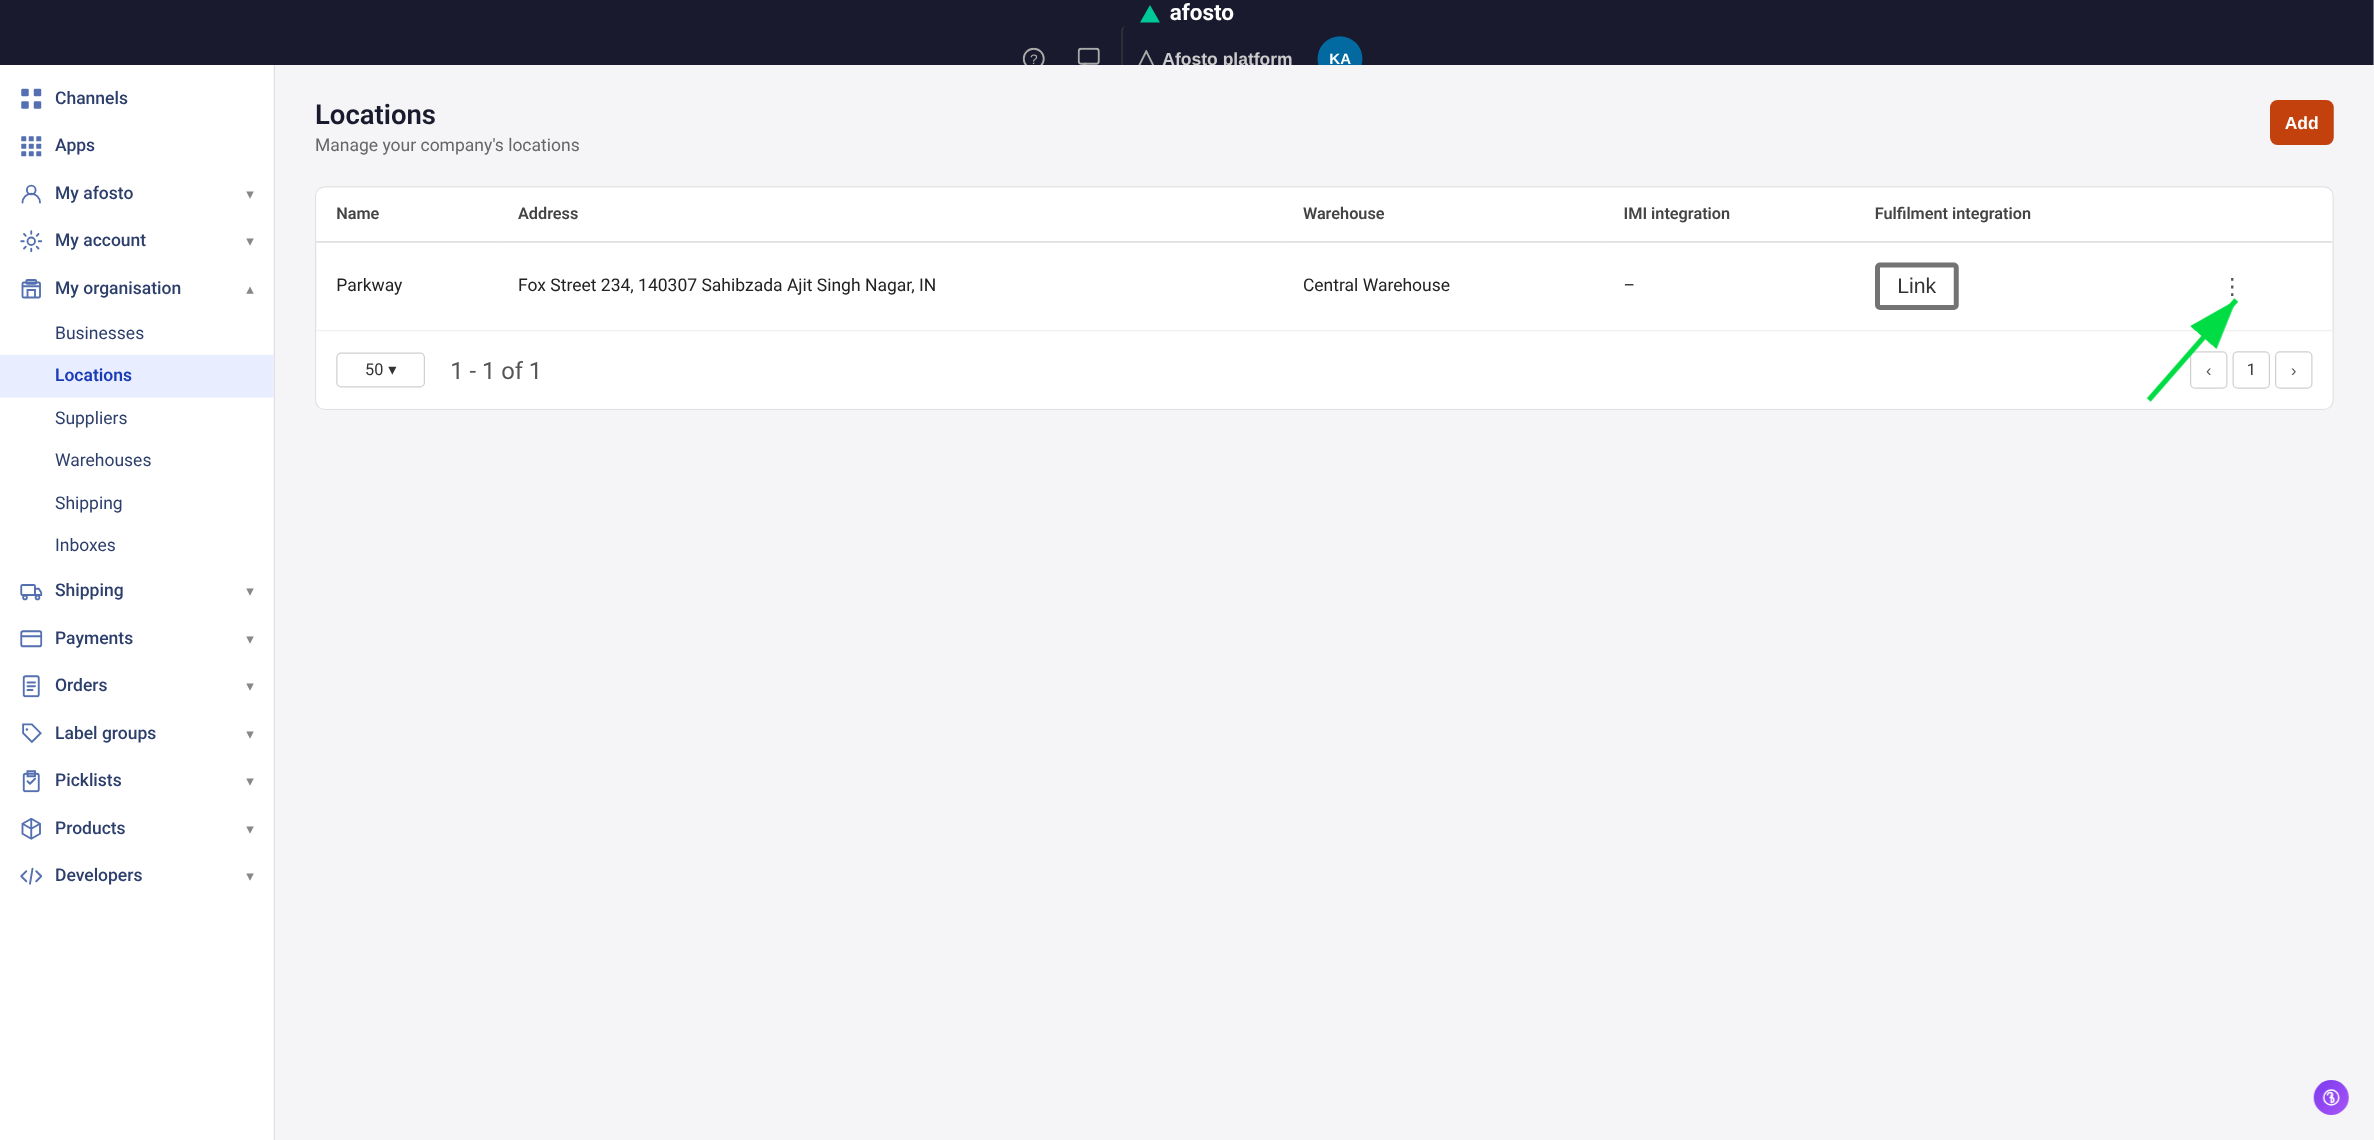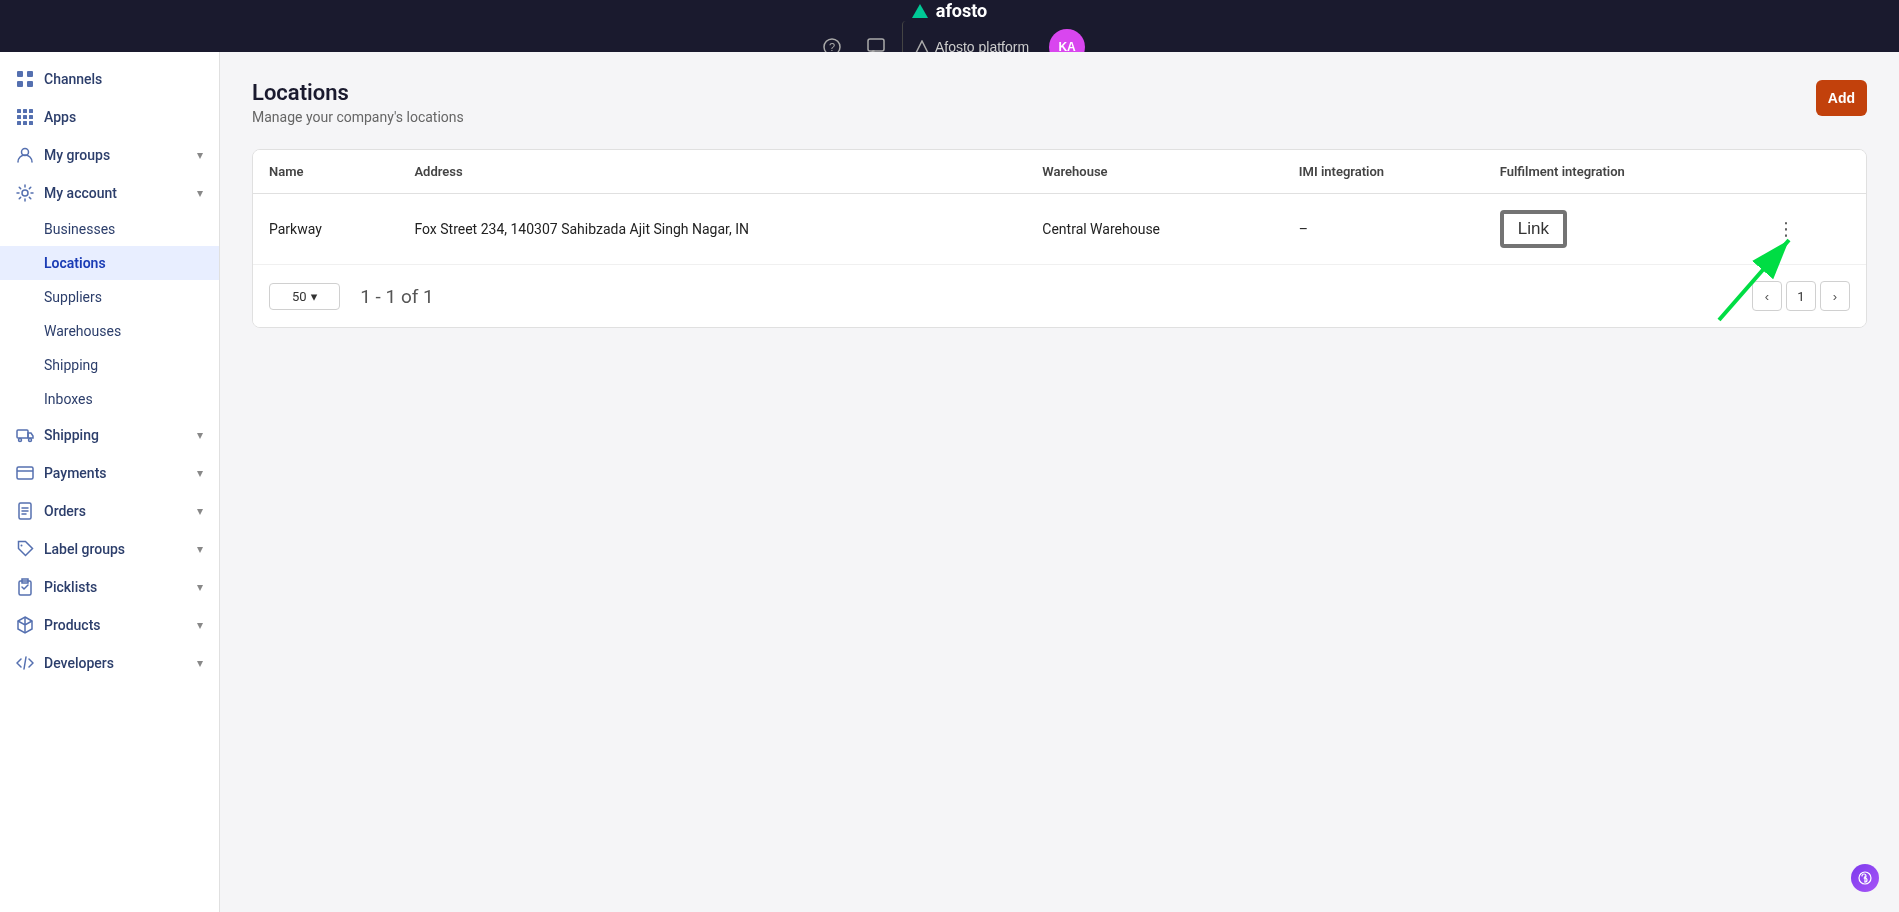--- a/index.html
+++ b/index.html
@@ -38,26 +38,27 @@
       gap: 6px;
       background: transparent;
       border: none;
       color: #ccc;
       cursor: pointer;
       padding: 13px 12px;
       border-radius: 4px;
       font-size: 14px;
       border-left: 1px solid #444;
       height: 52px;
+      font-weight: bold;
     }
     .avatar-btn {
       width: 36px;
       height: 36px;
       border-radius: 50%;
-      background: #d946ef;
+      background: #0369a1;
       border: none;
       cursor: pointer;
       color: white;
       font-size: 12px;
       font-weight: 600;
       display: flex;
       align-items: center;
       justify-content: center;
     }
 
@@ -303,33 +304,43 @@
           <rect x="13" y="13" width="4" height="4" rx="0.5" fill="#5570b0"></rect>
         </svg>
       <span>Apps</span>
     </div>
 
     <div class="sidebar-item">
       <svg class="item-icon" viewBox="0 0 18 18" fill="none">
           <circle cx="9" cy="6" r="3.5" stroke="#5570b0" stroke-width="1.5"></circle>
           <path d="M2 16c0-3.866 3.134-7 7-7s7 3.134 7 7" stroke="#5570b0" stroke-width="1.5" stroke-linecap="round"></path>
         </svg>
-      <span>My groups</span>
+      <span>My afosto</span>
       <span class="chevron">▾</span>
     </div>
 
     <div class="sidebar-item">
       <svg class="item-icon" viewBox="0 0 18 18" fill="none">
           <circle cx="9" cy="9" r="3" stroke="#5570b0" stroke-width="1.5"></circle>
           <path d="M9 1v2M9 15v2M1 9h2M15 9h2M3.22 3.22l1.42 1.42M13.36 13.36l1.42 1.42M3.22 14.78l1.42-1.42M13.36 4.64l1.42-1.42" stroke="#5570b0" stroke-width="1.5" stroke-linecap="round"></path>
         </svg>
       <span>My account</span>
       <span class="chevron">▾</span>
     </div>
 
+    <div class="sidebar-item">
+      <svg class="item-icon" viewBox="0 0 18 18" fill="none">
+          <rect x="2" y="4" width="14" height="12" rx="1" stroke="#5570b0" stroke-width="1.5"></rect>
+          <path d="M6 16V10h6v6" stroke="#5570b0" stroke-width="1.5"></path>
+          <path d="M2 7h14" stroke="#5570b0" stroke-width="1.5"></path>
+          <rect x="5" y="2" width="8" height="3" rx="1" stroke="#5570b0" stroke-width="1.5"></rect>
+        </svg>
+      <span>My organisation</span>
+      <span class="chevron">▴</span>
+    </div>
 
     <div class="sidebar-sub-item">
       <span>Businesses</span>
     </div>
 
     <div class="sidebar-sub-item active">
       <span>Locations</span>
     </div>
 
     <div class="sidebar-sub-item">

